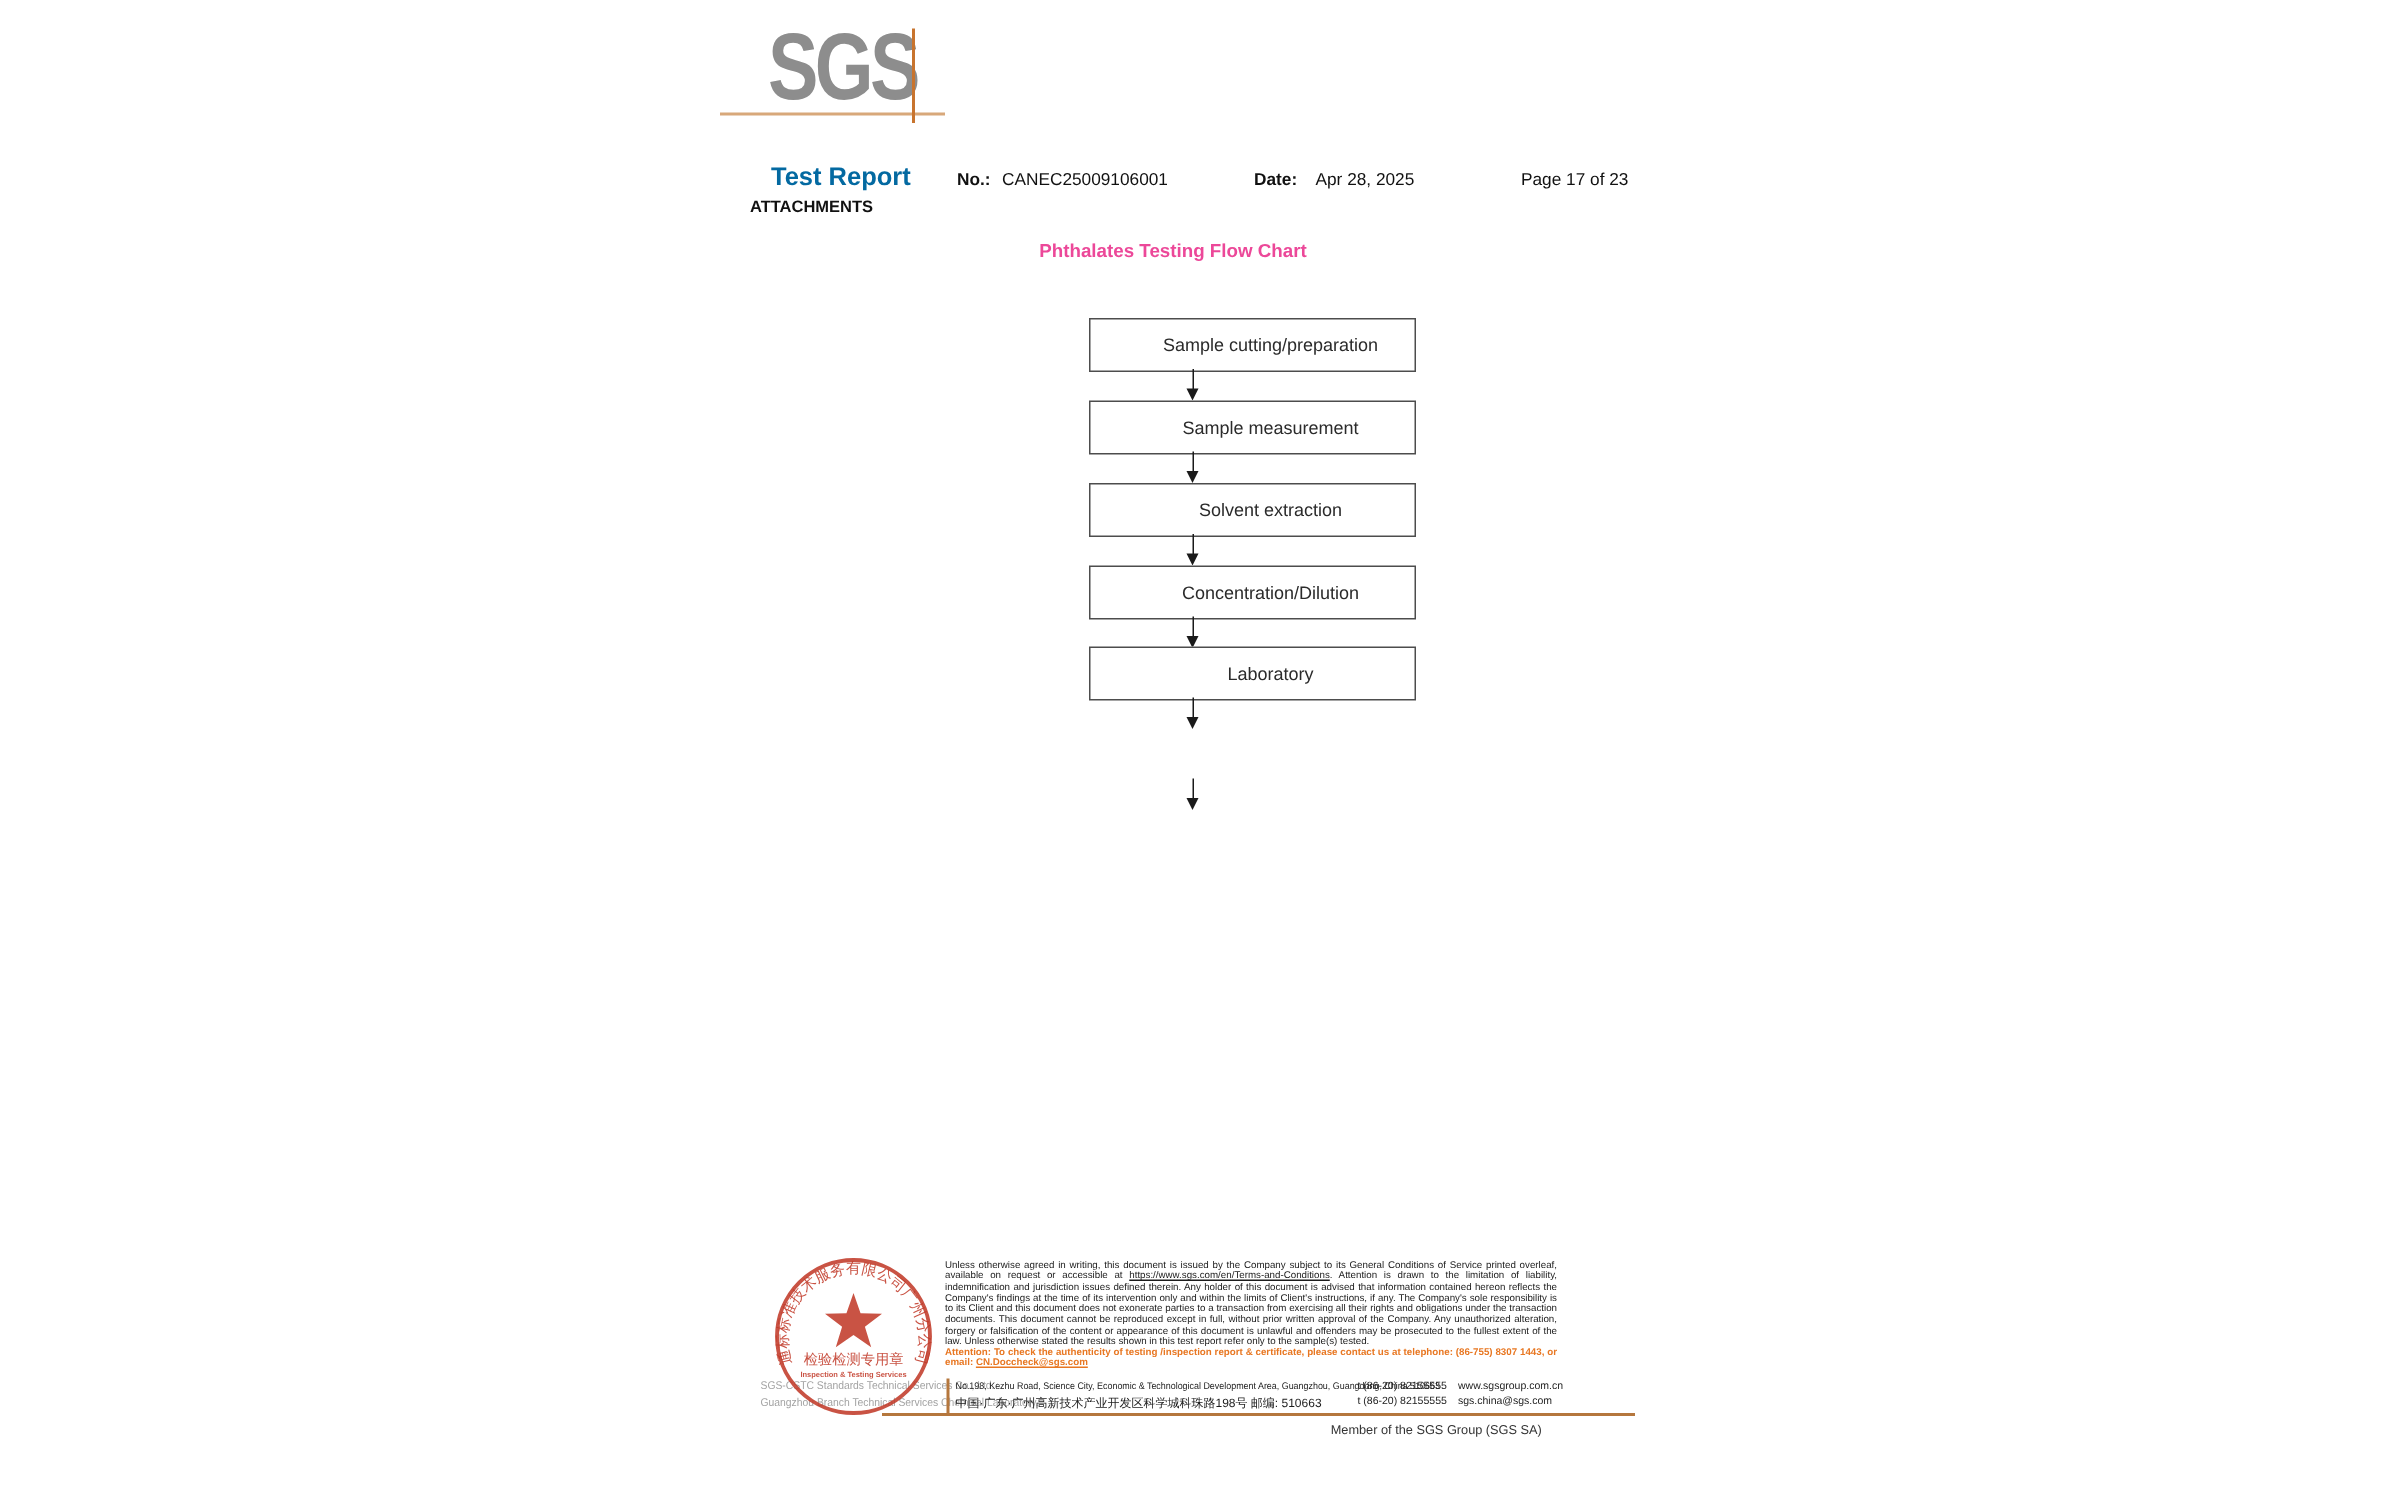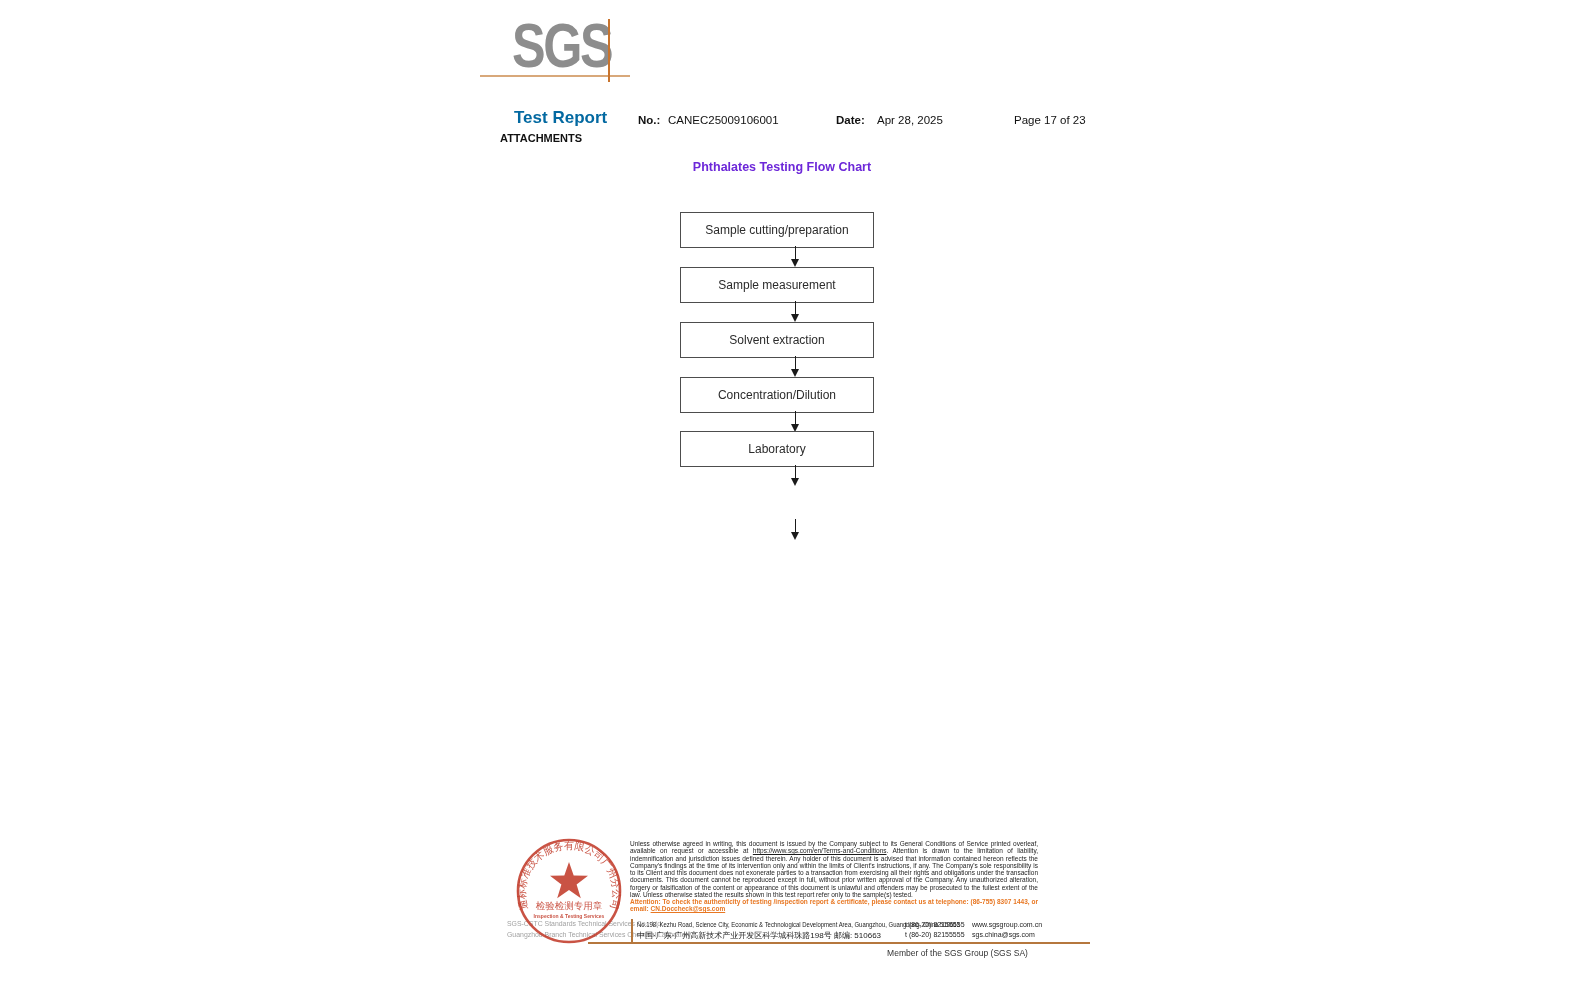--- a/index.html
+++ b/index.html
@@ -15,26 +15,26 @@
   }
   .logo-hline{position:absolute;left:480px;top:75px;width:150px;height:2px;background:#d8a87a;}
   .logo-vline{position:absolute;left:608px;top:19px;width:2px;height:63px;background:#c8742e;}
   
   .report-title{position:absolute;left:473px;top:108px;font-size:17px;font-weight:bold;color:#0369a1;margin-left:41px;}
   .attachments{position:absolute;left:500px;top:132px;font-size:11px;font-weight:bold;color:#111;}
   .hdr{position:absolute;top:114px;font-size:11.5px;color:#111;white-space:nowrap;}
   .bold{font-weight:bold;text-align:center;}
   
   .flow-title{position:absolute;left:632px;top:160px;width:300px;text-align:center;
-    font-size:12.5px;font-weight:bold;color:#6d28d9;}
+    font-size:12.5px;font-weight:bold;color:#ec4899;}
   .fbox{
-    position:absolute;left:680px;width:192px;height:34px;
+    position:absolute;left:726px;width:192px;height:34px;
     border:1px solid #4d4d4d;background:#ffffff;
     display:flex;align-items:center;justify-content:center;
-    font-size:12px;color:#2b2b2b;
+    font-size:12px;color:#2b2b2b;padding-left:24px;
   }
   .aline{position:absolute;left:795px;width:1px;height:14px;background:#1a1a1a;}
   .ahead{position:absolute;left:791px;width:0;height:0;
     border-left:4.5px solid transparent;border-right:4.5px solid transparent;
     border-top:8px solid #1a1a1a;}
   
   .stamp{position:absolute;left:514px;top:837px;}
   .gray-co{position:absolute;left:507px;width:150px;font-size:7.5px;color:#a2a2a2;
     transform:scaleX(0.92);transform-origin:left top;white-space:nowrap;}
   .legal-wrap{position:absolute;left:630px;top:840px;width:408px;}

